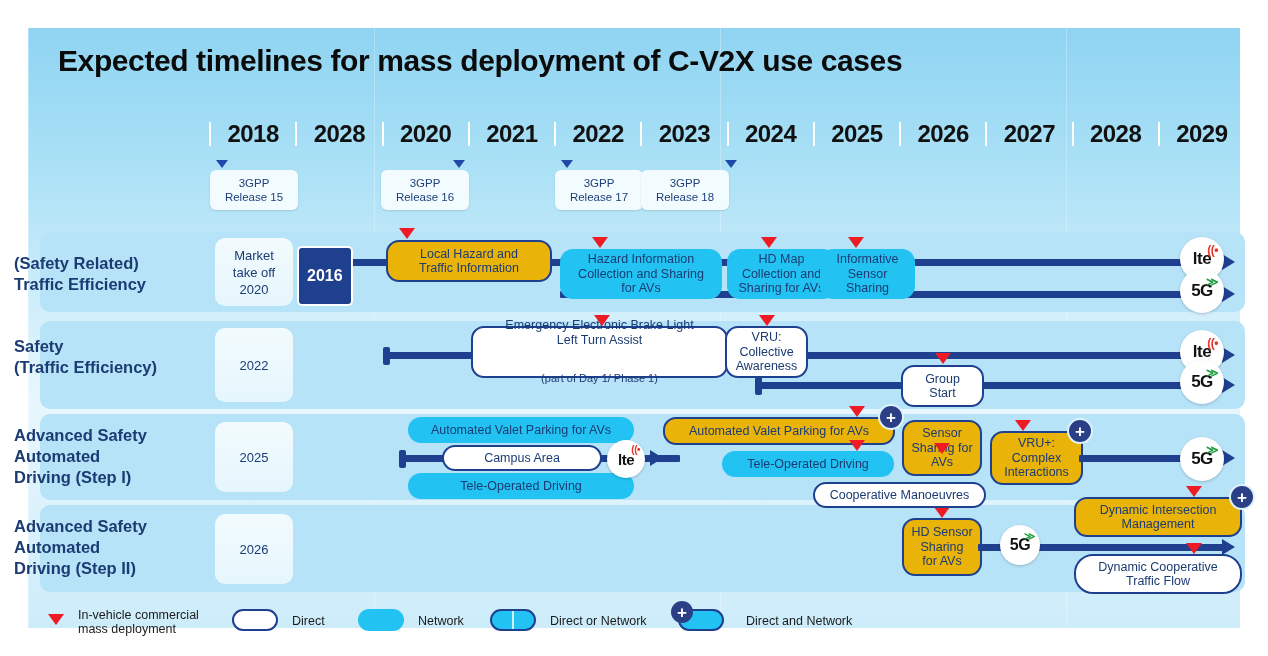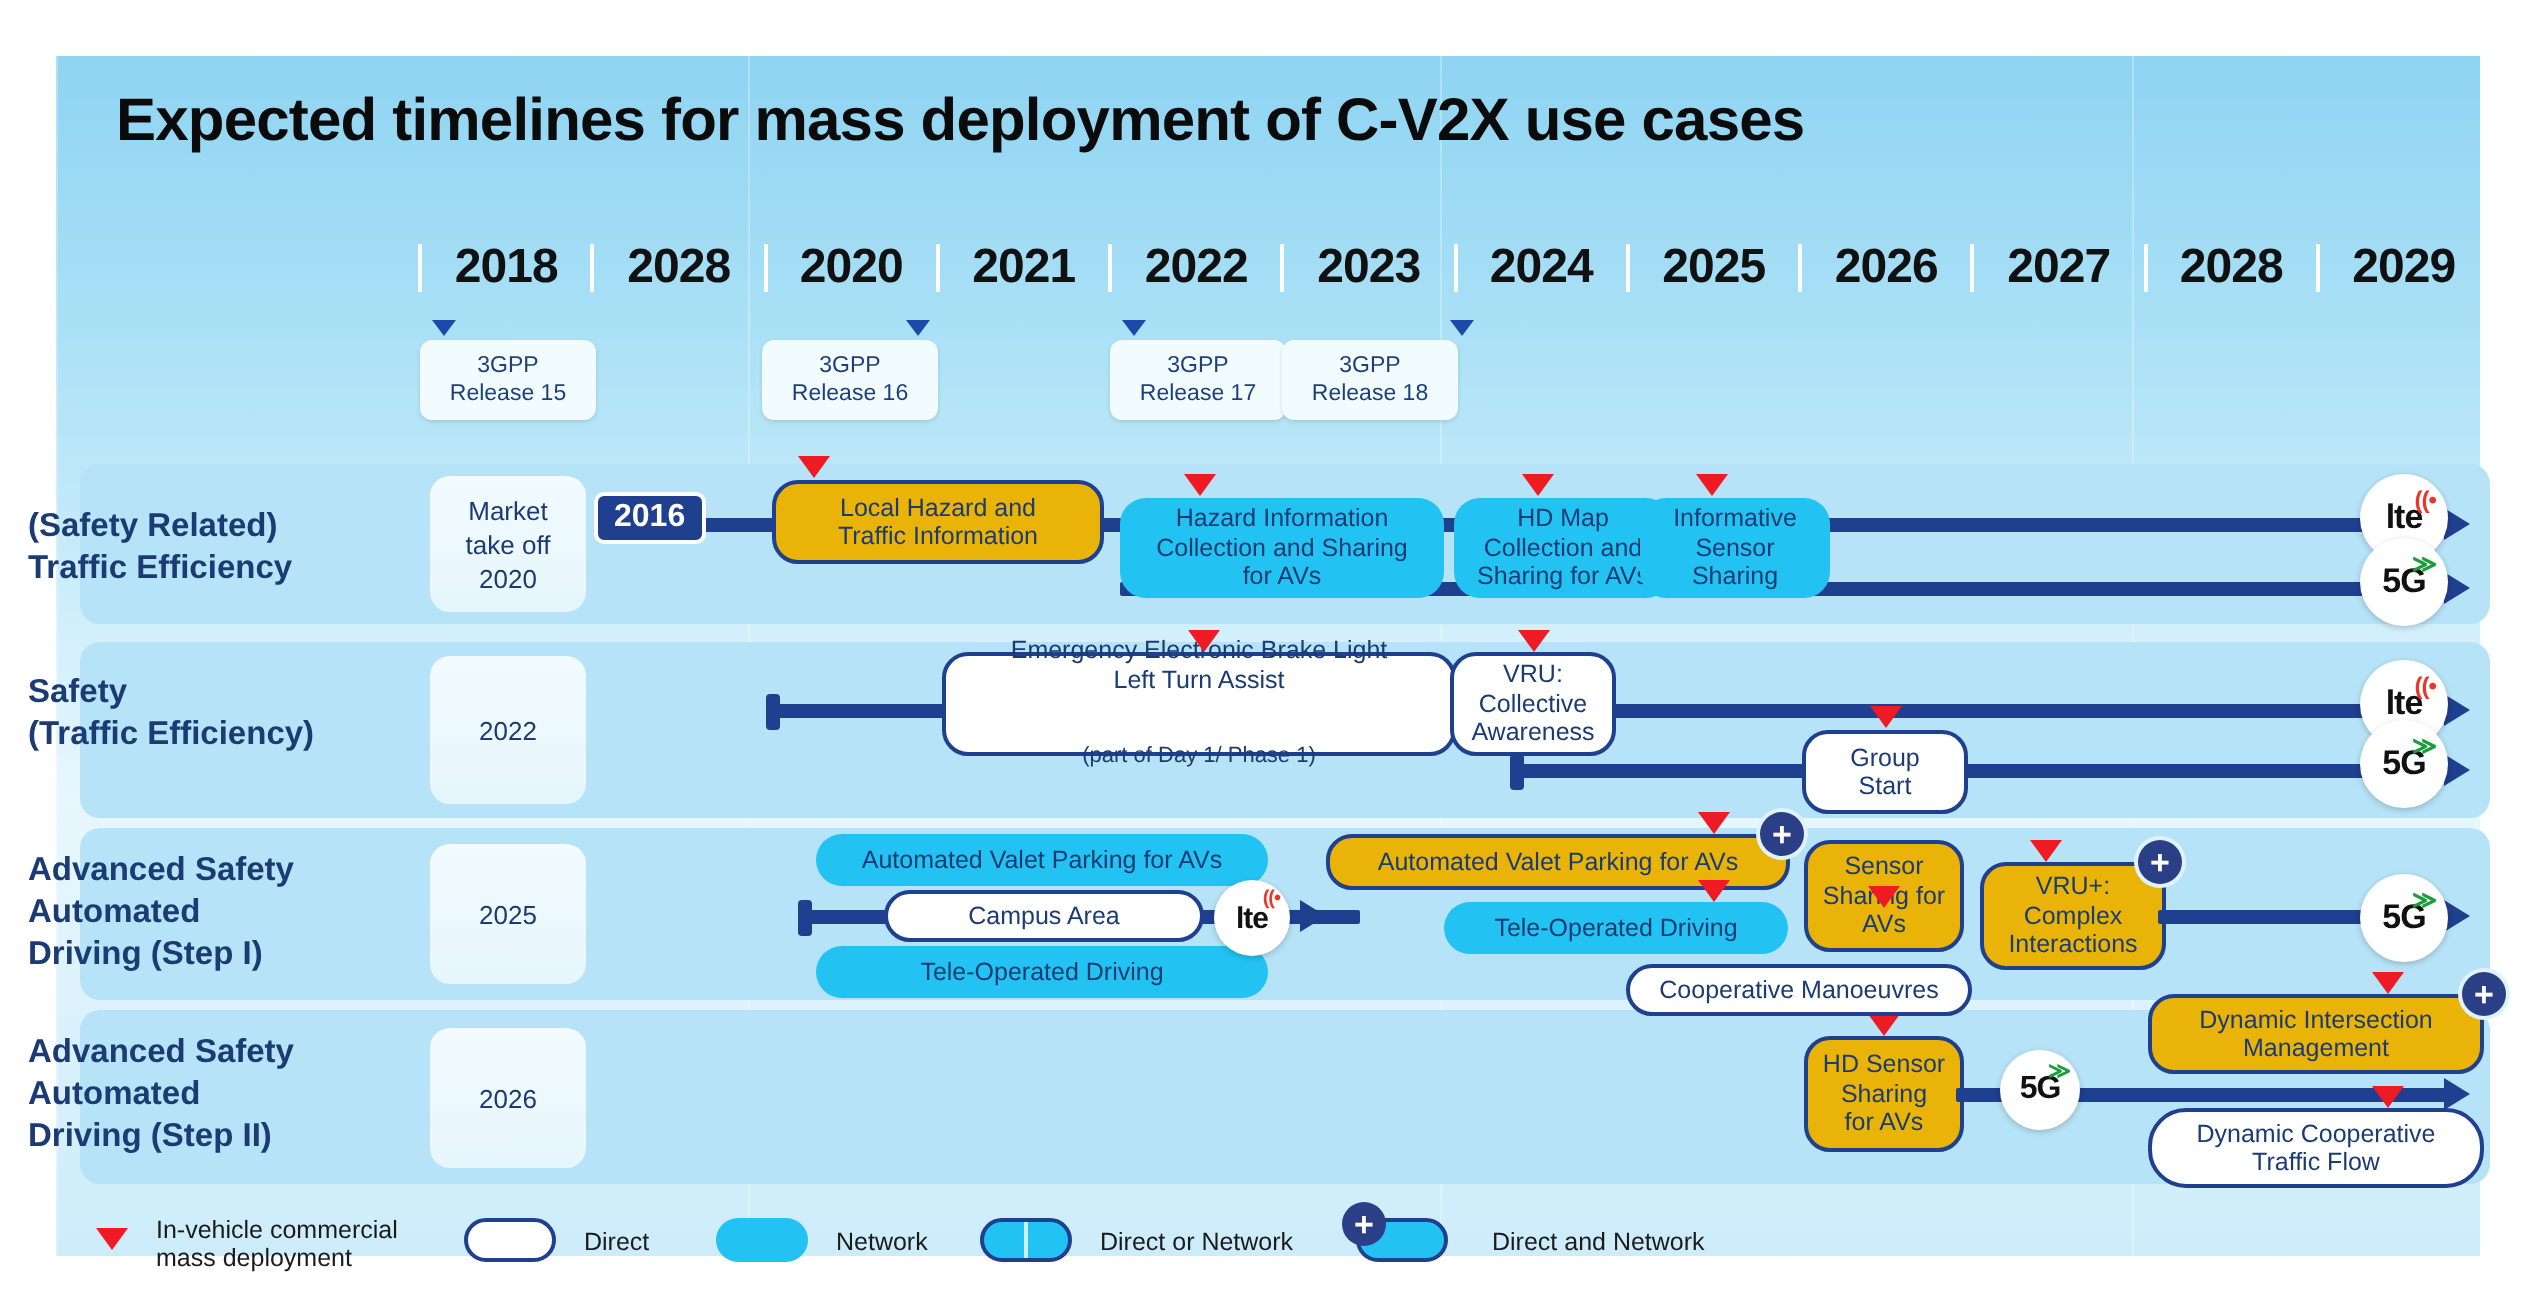--- a/index.html
+++ b/index.html
@@ -94,21 +94,21 @@
     display:flex;align-items:center;justify-content:center;
     font-weight:bold; font-size:17px; color:#111; letter-spacing:-0.5px;
   }
   .tech span.sig{ position:absolute; top:7px; right:6px; font-size:12px; line-height:1; }
   .tech.lte span.sig{ color:#e8362b; }
   .tech.g5 span.sig{ color:#1a9e3c; }
 
   
   .badge2016{
     position:absolute; background:#1f3f8f; color:#fff; font-weight:bold;
-    font-size:16px; padding:2px 8px; border-radius:5px;
+    font-size:16px; padding:19px 8px; border-radius:5px;
     border:2px solid #ffffff; letter-spacing:0px;
   }
 
   
   .legend{ position:absolute; left:40px; top:600px; width:1200px; height:44px; }
   .lg{ position:absolute; font-size:12.5px; color:#1b1b1b; line-height:14px; }
   .lgpill{ position:absolute; width:46px;height:22px;border-radius:11px; }
 </style>
 </head>
 <body>

